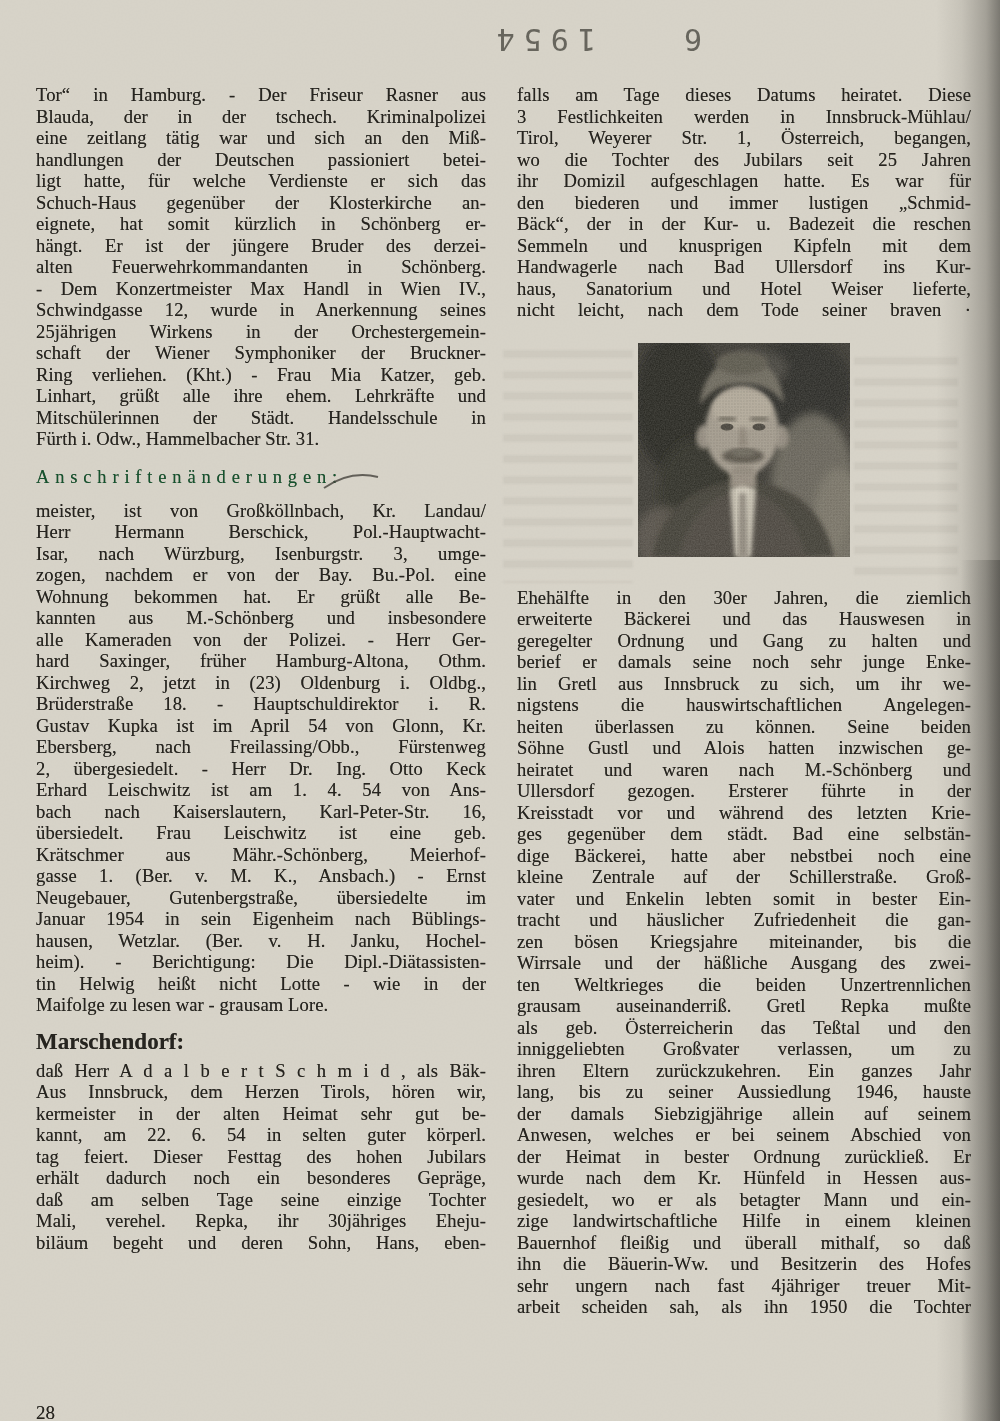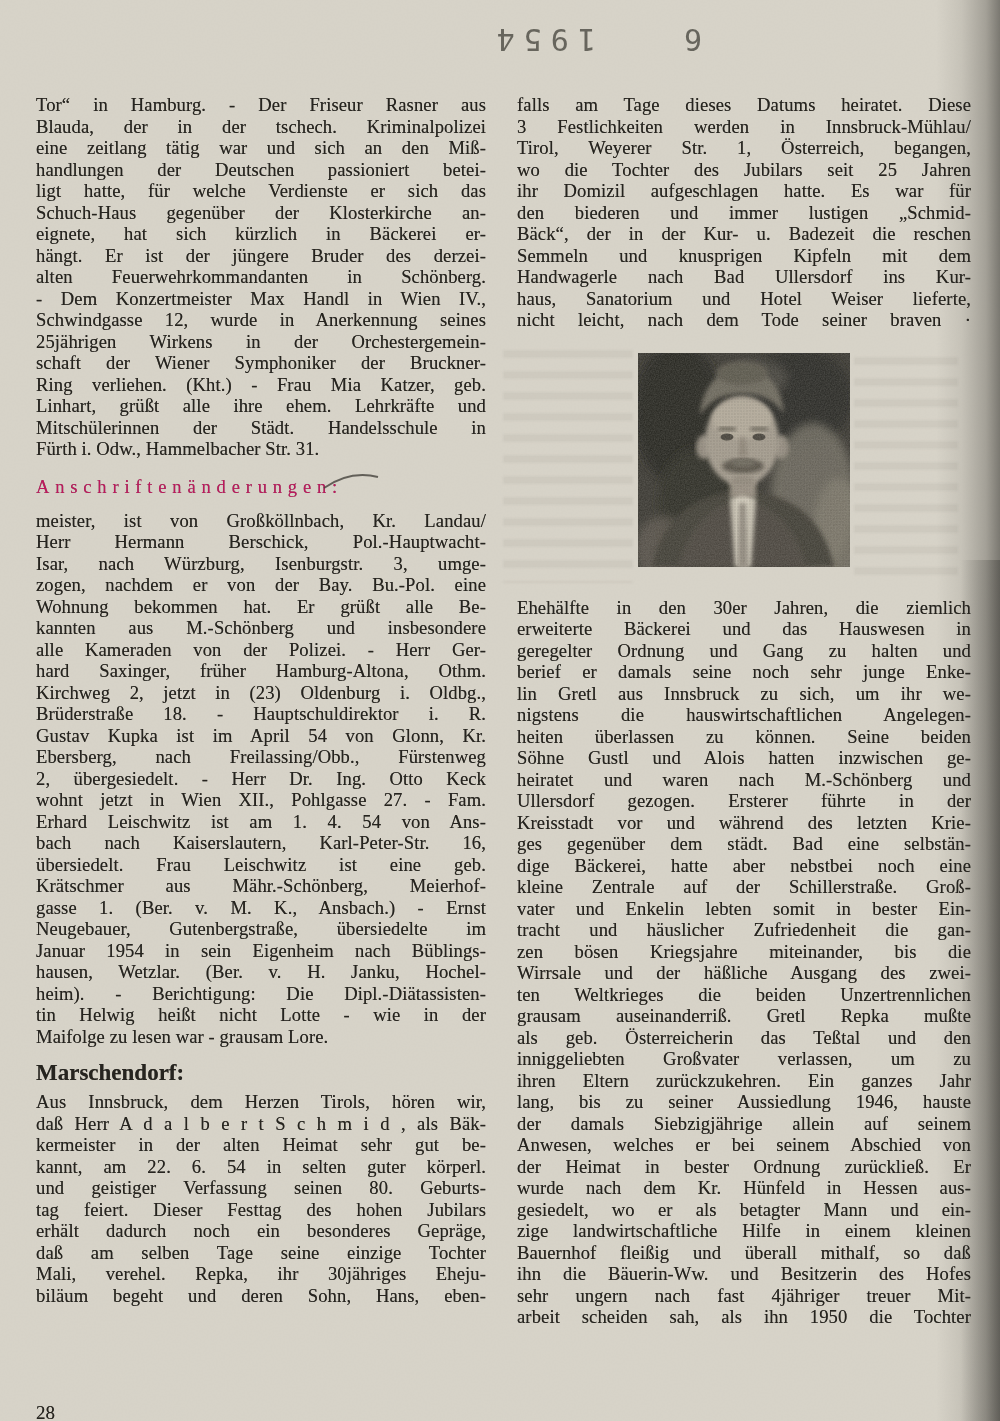--- a/index.html
+++ b/index.html
@@ -9,41 +9,41 @@
     overflow: hidden;
     background: #d8d4c9;
     font-family: "Liberation Serif", serif;
     color: #26241f;
   }
   .noise-svg {
     position: absolute; left: 0; top: 0;
     z-index: 1; pointer-events: none;
   }
   .column {
-    position: absolute; top: 94px; z-index: 3;
+    position: absolute; top: 84px; z-index: 3;
   }
   #left-column  { left: 36px;  width: 450px; }
   #right-column { left: 517px; width: 454px; }
   .para { margin: 0; }
   .line {
     font-size: 18.6px;
     line-height: 21.5px;
     text-align: justify;
     text-align-last: justify;
     white-space: nowrap;
     letter-spacing: 0.1px;
     text-shadow: 0 0 0.45px rgba(30,28,24,0.55);
   }
   .line.endline { text-align-last: left; }
   .h-spaced {
     font-size: 18.5px;
     line-height: 24px;
     letter-spacing: 0.315em;
     margin: 15px 0 11px 0;
-    color: #be185d;
+    color: #14532d;
     text-shadow: 0 0 0.45px rgba(30,28,24,0.5);
   }
   .h-bold {
     font-size: 23px;
     line-height: 24px;
     font-weight: bold;
     margin: 14px 0 6px 0;
     text-shadow: 0 0 0.4px rgba(30,28,24,0.5);
   }
   .photo-wrap {
@@ -135,21 +135,21 @@
 </svg>
 
 <div class="column" id="left-column">
     <div class="para">
       <div class="line">Tor“ in Hamburg. - Der Friseur Rasner aus</div>
       <div class="line">Blauda, der in der tschech. Kriminalpolizei</div>
       <div class="line">eine zeitlang tätig war und sich an den Miß-</div>
       <div class="line">handlungen der Deutschen passioniert betei-</div>
       <div class="line">ligt hatte, für welche Verdienste er sich das</div>
       <div class="line">Schuch-Haus gegenüber der Klosterkirche an-</div>
-      <div class="line">eignete, hat sich kürzlich in Bäckerei er-</div>
+      <div class="line">eignete, hat somit kürzlich in Schönberg er-</div>
       <div class="line">hängt. Er ist der jüngere Bruder des derzei-</div>
       <div class="line">alten Feuerwehrkommandanten in Schönberg.</div>
       <div class="line">- Dem Konzertmeister Max Handl in Wien IV.,</div>
       <div class="line">Schwindgasse 12, wurde in Anerkennung seines</div>
       <div class="line">25jährigen Wirkens in der Orchestergemein-</div>
       <div class="line">schaft der Wiener Symphoniker der Bruckner-</div>
       <div class="line">Ring verliehen. (Kht.) - Frau Mia Katzer, geb.</div>
       <div class="line">Linhart, grüßt alle ihre ehem. Lehrkräfte und</div>
       <div class="line">Mitschülerinnen der Städt. Handelsschule in</div>
       <div class="line endline">Fürth i. Odw., Hammelbacher Str. 31.</div>
@@ -162,40 +162,38 @@
       <div class="line">zogen, nachdem er von der Bay. Bu.-Pol. eine</div>
       <div class="line">Wohnung bekommen hat. Er grüßt alle Be-</div>
       <div class="line">kannten aus M.-Schönberg und insbesondere</div>
       <div class="line">alle Kameraden von der Polizei. - Herr Ger-</div>
       <div class="line">hard Saxinger, früher Hamburg-Altona, Othm.</div>
       <div class="line">Kirchweg 2, jetzt in (23) Oldenburg i. Oldbg.,</div>
       <div class="line">Brüderstraße 18. - Hauptschuldirektor i. R.</div>
       <div class="line">Gustav Kupka ist im April 54 von Glonn, Kr.</div>
       <div class="line">Ebersberg, nach Freilassing/Obb., Fürstenweg</div>
       <div class="line">2, übergesiedelt. - Herr Dr. Ing. Otto Keck</div>
-      <div class="line">wohnt jetzt in Wien XII., Pohlgasse 27. - Fam.</div>
       <div class="line">Erhard Leischwitz ist am 1. 4. 54 von Ans-</div>
       <div class="line">bach nach Kaiserslautern, Karl-Peter-Str. 16,</div>
       <div class="line">übersiedelt. Frau Leischwitz ist eine geb.</div>
       <div class="line">Krätschmer aus Mähr.-Schönberg, Meierhof-</div>
       <div class="line">gasse 1. (Ber. v. M. K., Ansbach.) - Ernst</div>
       <div class="line">Neugebauer, Gutenbergstraße, übersiedelte im</div>
       <div class="line">Januar 1954 in sein Eigenheim nach Büblings-</div>
       <div class="line">hausen, Wetzlar. (Ber. v. H. Janku, Hochel-</div>
       <div class="line">heim). - Berichtigung: Die Dipl.-Diätassisten-</div>
       <div class="line">tin Helwig heißt nicht Lotte - wie in der</div>
       <div class="line endline">Maifolge zu lesen war - grausam Lore.</div>
     </div>
     <div class="h-bold">Marschendorf:</div>
     <div class="para">
+      <div class="line">daß Herr A d a l b e r t  S c h m i d , als Bäk-</div>
       <div class="line">Aus Innsbruck, dem Herzen Tirols, hören wir,</div>
-      <div class="line">daß Herr A d a l b e r t  S c h m i d , als Bäk-</div>
       <div class="line">kermeister in der alten Heimat sehr gut be-</div>
       <div class="line">kannt, am 22. 6. 54 in selten guter körperl.</div>
-      <div class="line">und geistiger Verfassung seinen 80. Geburts-</div>
       <div class="line">tag feiert. Dieser Festtag des hohen Jubilars</div>
       <div class="line">erhält dadurch noch ein besonderes Gepräge,</div>
       <div class="line">daß am selben Tage seine einzige Tochter</div>
       <div class="line">Mali, verehel. Repka, ihr 30jähriges Eheju-</div>
       <div class="line">biläum begeht und deren Sohn, Hans, eben-</div>
     </div>
   </div>
 <div class="column" id="right-column">
     <div class="para">
       <div class="line">falls am Tage dieses Datums heiratet. Diese</div>

